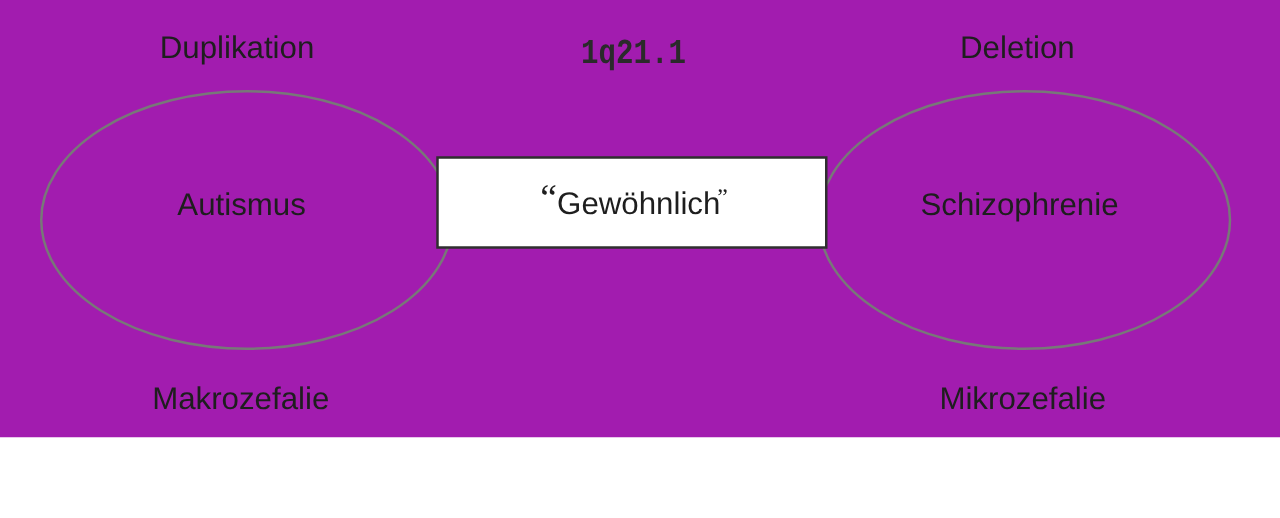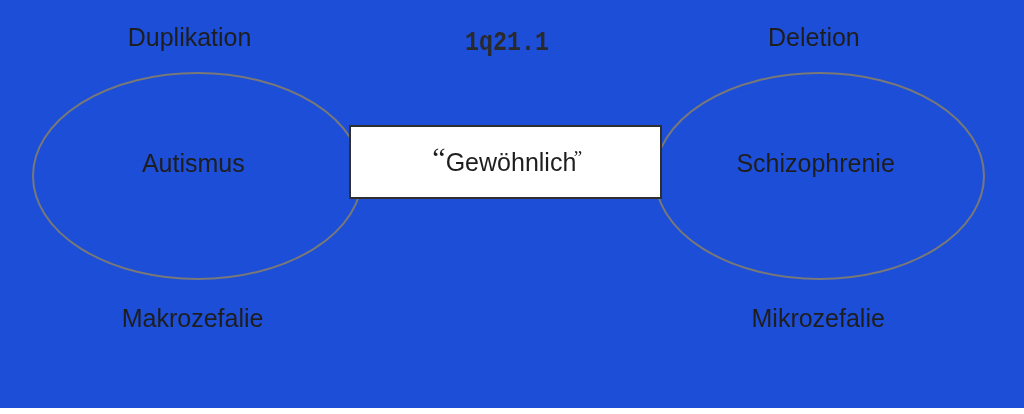--- a/index.html
+++ b/index.html
@@ -1,16 +1,16 @@
 <!DOCTYPE html>
 <html><head>
 <meta charset="utf-8">
 <style>
   html,body{margin:0;padding:0;background:#ffffff;}
-  #stage{position:relative;width:1024px;height:408px;background:#1d4ed8;overflow:hidden;
+  #stage{position:relative;width:1024px;height:350px;background:#a21caf;overflow:hidden;
          font-family:"Liberation Sans", sans-serif;text-decoration:underline;}
   svg{position:absolute;left:0;top:0;filter:blur(0.55px);}
 </style>
 </head>
 <body>
 <div id="stage">
 <svg width="1024" height="414" viewBox="0 0 1024 414">
   <ellipse cx="197.5" cy="176" rx="164.5" ry="103" fill="none" stroke="#787878" stroke-width="2"></ellipse>
   <ellipse cx="819.5" cy="176" rx="164.5" ry="103" fill="none" stroke="#787878" stroke-width="2"></ellipse>
   <rect x="350" y="126" width="311" height="72" fill="#ffffff" stroke="#2f2f2f" stroke-width="2"></rect>

